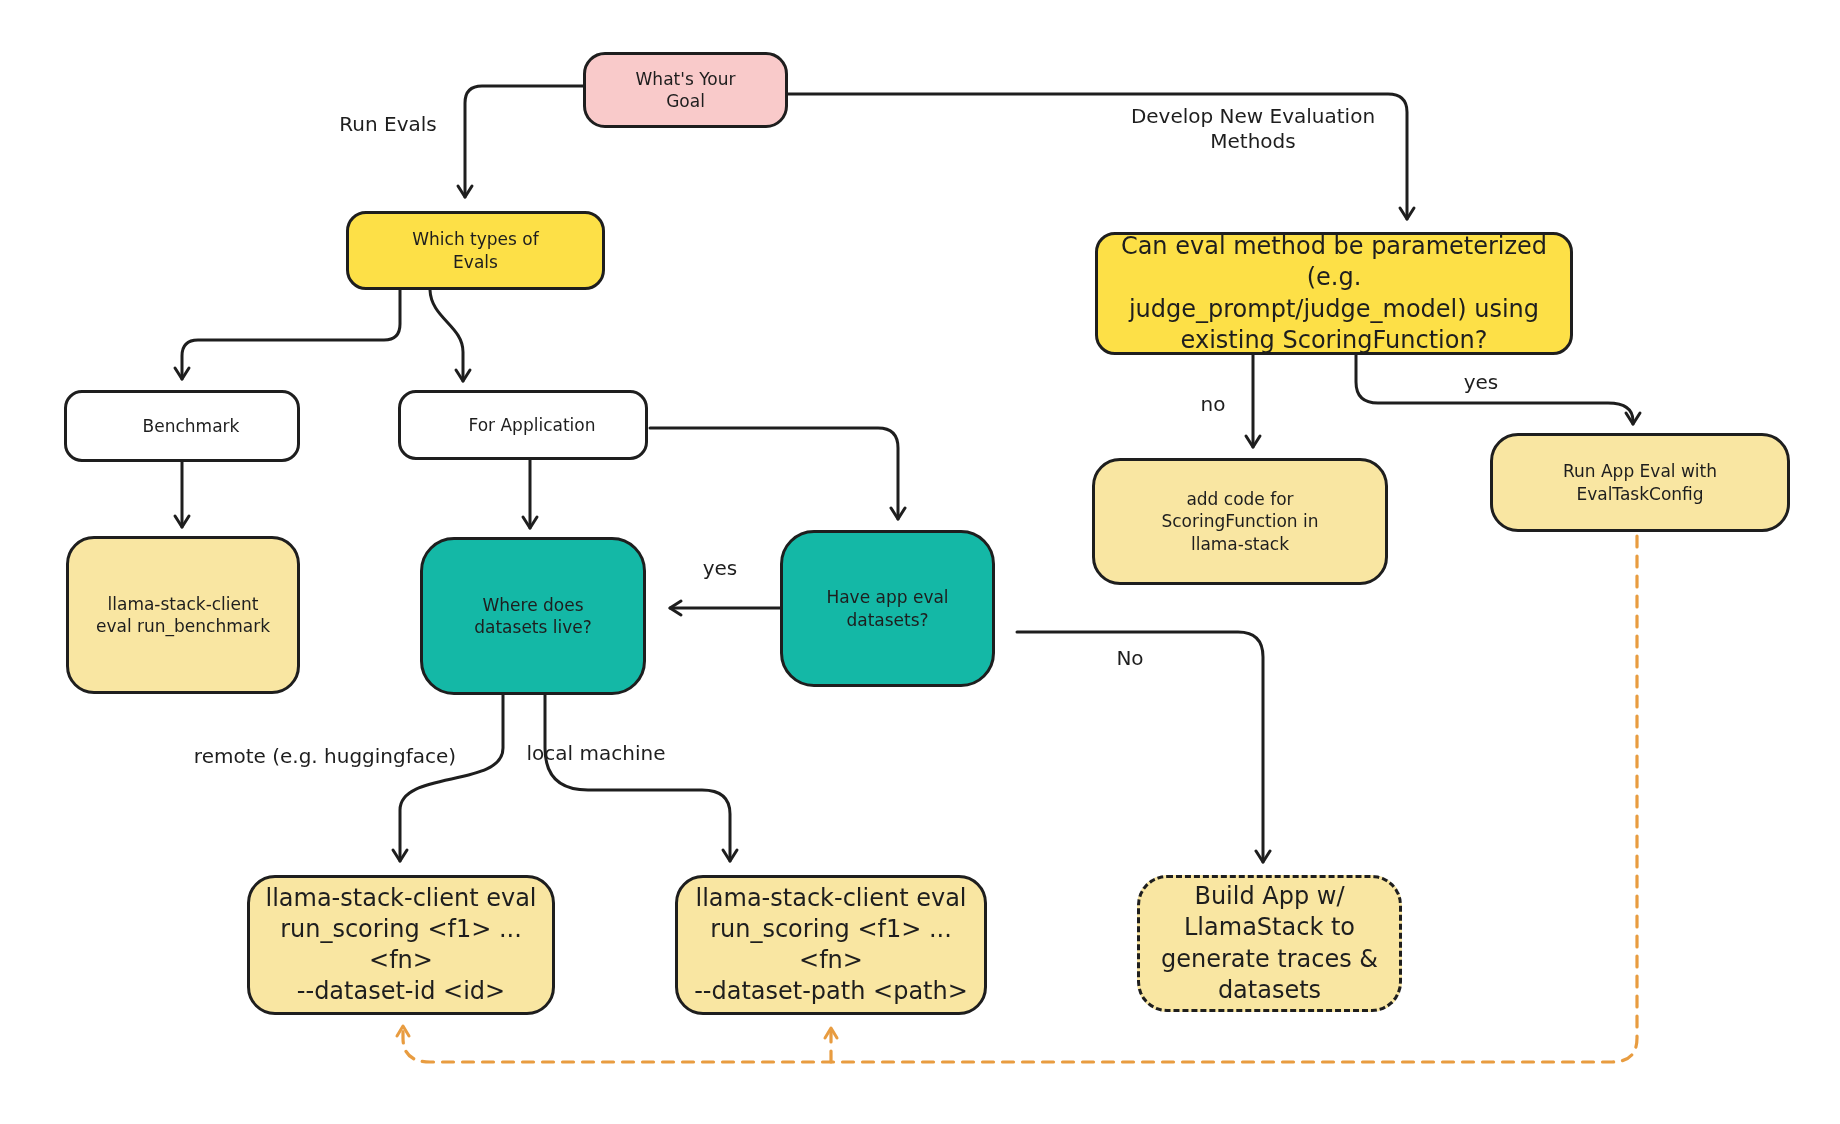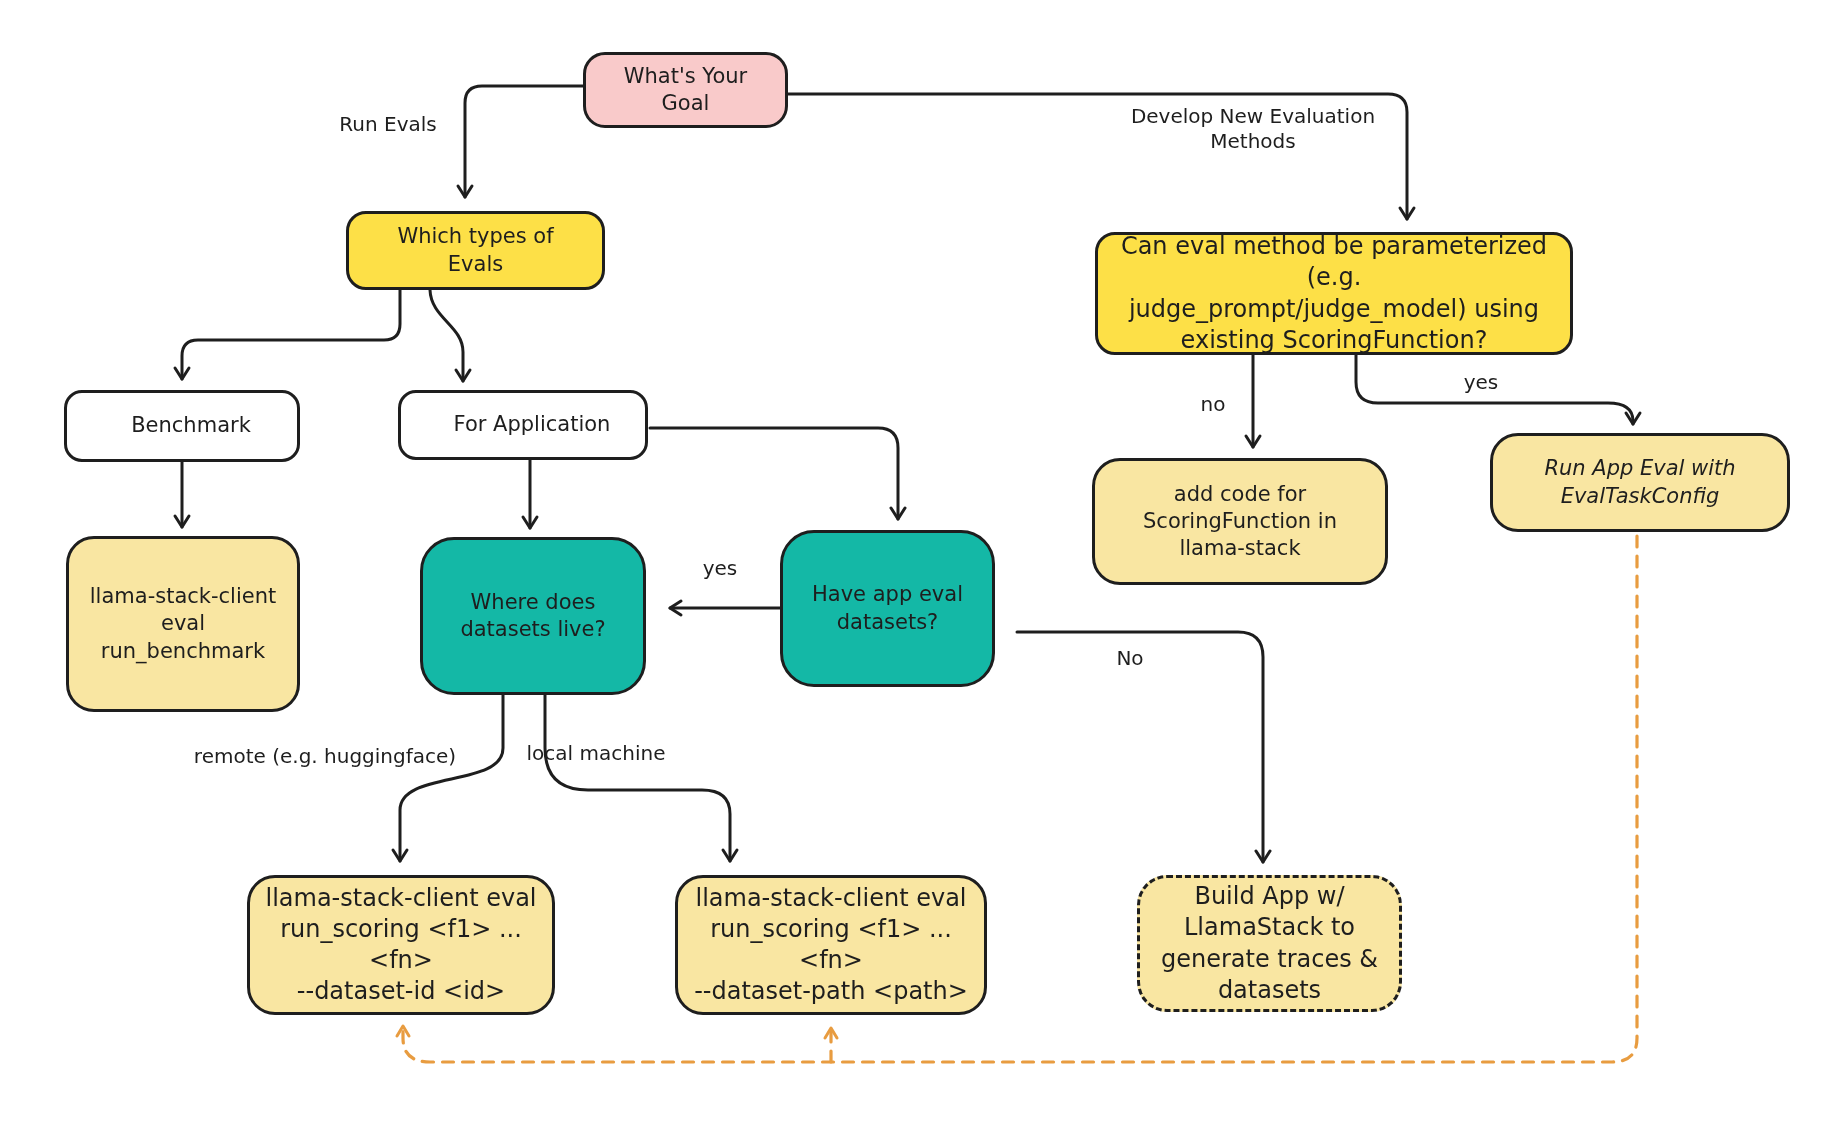--- a/index.html
+++ b/index.html
@@ -11,21 +11,21 @@
     color:#1e1e1e;
     overflow:hidden;
   }
   #edges{position:absolute;left:0;top:0;width:1840px;height:1124px;pointer-events:none;}
   .node{
     position:absolute;
     box-sizing:border-box;
     display:flex;align-items:center;justify-content:center;
     text-align:center;
     white-space:pre-line;
-    font-size:21px;
+    font-size:17px;
     line-height:1.3;
     border:3px solid #1e1e1e;
     border-radius:24px;
     padding:6px 10px;
     background:#ffffff;
   }
   .node.pink{background:#f9caca;border-radius:22px;}
   .node.green{background:#fde047;border-radius:20px;}
   .node.blue{background:#14b8a6;border-radius:34px;}
   .node.yellow{background:#f9e6a2;border-radius:28px;}
@@ -79,38 +79,38 @@
   <div class="node pink" style="left:583px;top:52px;width:205px;height:76px;">What's Your
 Goal</div>
 
   <div class="node green" style="left:346px;top:211px;width:259px;height:79px;">Which types of
 Evals</div>
 
   <div class="node white" style="left:64px;top:390px;width:236px;height:72px;">Benchmark</div>
 
   <div class="node white" style="left:398px;top:390px;width:250px;height:70px;">For Application</div>
 
-  <div class="node yellow" style="left:66px;top:536px;width:234px;height:176px;">llama-stack-client
+  <div class="node yellow" style="left:66px;top:536px;width:234px;height:158px;">llama-stack-client
 eval run_benchmark</div>
 
   <div class="node blue" style="left:420px;top:537px;width:226px;height:158px;">Where does
 datasets live?</div>
 
   <div class="node blue" style="left:780px;top:530px;width:215px;height:157px;">Have app eval
 datasets?</div>
 
   <div class="node green fs20" style="left:1095px;top:232px;width:478px;height:123px;">Can eval method be parameterized (e.g.
 judge_prompt/judge_model) using
 existing ScoringFunction?</div>
 
   <div class="node yellow" style="left:1092px;top:458px;width:296px;height:127px;">add code for
 ScoringFunction in
 llama-stack</div>
 
-  <div class="node yellow" style="left:1490px;top:433px;width:300px;height:99px;font-style:italic;">Run App Eval with
+  <div class="node yellow" style="left:1490px;top:433px;width:300px;height:99px;">Run App Eval with
 EvalTaskConfig</div>
 
   <div class="node yellow fs20" style="left:247px;top:875px;width:308px;height:140px;">llama-stack-client eval
 run_scoring &lt;f1&gt; ... &lt;fn&gt;
 --dataset-id &lt;id&gt;</div>
 
   <div class="node yellow fs20" style="left:675px;top:875px;width:312px;height:140px;">llama-stack-client eval
 run_scoring &lt;f1&gt; ... &lt;fn&gt;
 --dataset-path &lt;path&gt;</div>
 

